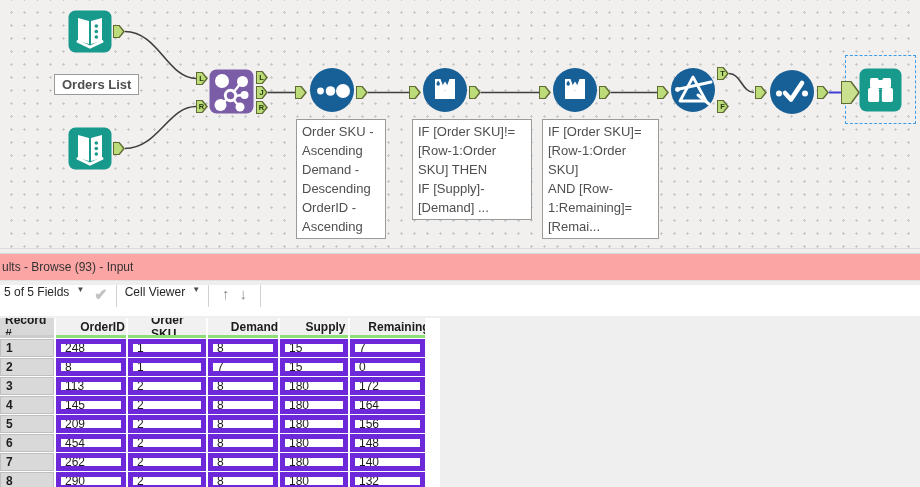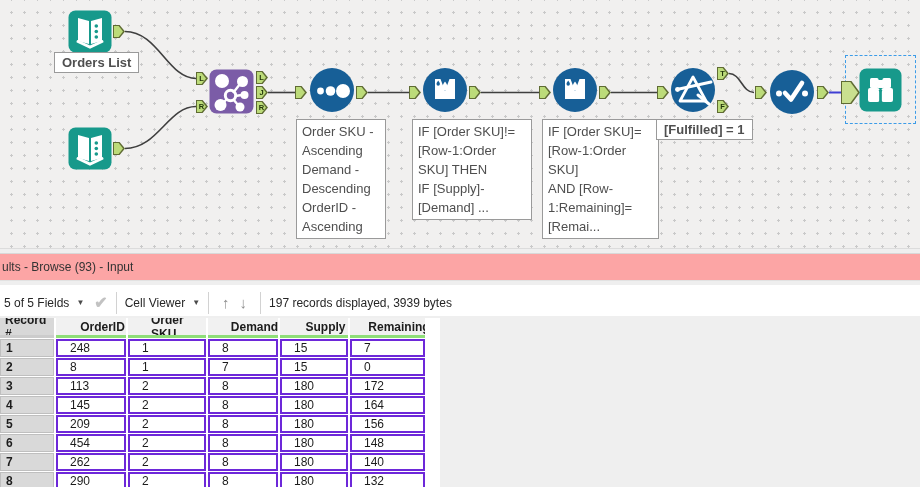--- a/index.html
+++ b/index.html
@@ -34,38 +34,38 @@
     font-size:13px; font-weight:700; color:#4f4f4f; padding:2px 7px; white-space:nowrap; }
 
   .sel-rect { position:absolute; left:845px; top:55px; width:71px; height:69px;
     border:1.5px dashed #3c9ce8; }
 
   
   .panel-title { position:absolute; left:0; top:253px; width:920px; height:28px;
     background:#fca5a5; border-top:1px solid #d8d8d8; border-bottom:1px solid #e2e2e2;
     display:flex; align-items:center; font-size:12px; color:#333; padding-left:2px; }
   .toolbar { position:absolute; left:0; top:285px; width:920px; height:35px;
-    background:#ffffff; display:flex; align-items:center; font-size:12px; color:#262626; }
+    background:#ffffff; display:flex; align-items:flex-start; font-size:12px; color:#262626; }
   .toolbar .sep { width:1px; height:22px; background:#d2d2d2; margin:0 8px; }
   .caret { font-size:8px; color:#4a4a4a; margin-left:7px; }
   .check { font-size:16px; color:#c2c2c2; margin-left:10px; font-weight:700; }
   .udarrow { font-size:15px; color:#8f8f8f; font-weight:700; padding:0 5px; }
 
   .table-area { position:absolute; left:0; top:316px; width:920px; height:171px;
     background:#efefef; }
   .grid { position:absolute; left:0; top:2px; width:440px; background:#ffffff; }
   .trow { display:flex; margin-bottom:1px; }
   .cell { flex:none; margin-right:2px; font-size:12px; color:#1c1c1c;
     display:flex; align-items:center; overflow:hidden; }
   .c0{width:54px;} .c1{width:70px;} .c2{width:78px;} .c3{width:70px;} .c4{width:68px;} .c5{width:75px;}
   .hrow .cell { height:20px; font-weight:700; background:#f1f1f1;
     border-bottom:3px solid #8ede78; justify-content:center;padding-left:23px; }
   .hrow .c0 { background:#d8d8d8; border-bottom:3px solid #cccccc;
     justify-content:flex-start; padding-left:5px; }
-  .drow .cell { height:18px; background:#ffffff; border:2px solid #6d28d9; padding-left:12px; }
+  .drow .cell { height:18px; background:#ffffff; border:5px solid #6d28d9; padding-left:4px; }
   .drow .c0 { background:#d9d9d9; border:1px solid #bfbfbf; font-weight:700; padding-left:5px; }
 </style>
 </head>
 <body>
 
 <div class="canvas">
 
   <svg class="wires" width="920" height="249">
     <path d="M125,31.5 C158,31.5 168,78.5 196,78.5" stroke="#3f3f3f" stroke-width="1.6" fill="none"></path>
     <path d="M125,148.5 C158,148.5 168,106.5 196,106.5" stroke="#3f3f3f" stroke-width="1.6" fill="none"></path>
@@ -86,21 +86,21 @@
       <path d="M34,8 L23,11 V34 L34,31 Z" fill="#ffffff"></path>
       <path d="M10,31.5 L22,37 L34,31.5" stroke="#ffffff" stroke-width="3" fill="none" stroke-linecap="round"></path>
       <circle cx="28.3" cy="16" r="1.8" fill="#17998b"></circle>
       <circle cx="28.3" cy="21.5" r="1.8" fill="#17998b"></circle>
       <circle cx="28.3" cy="27" r="1.8" fill="#17998b"></circle>
     </svg>
   </div>
   <div class="acb sm" style="left:113px; top:25px;">
       <div class="ac"></div>
     </div>
-  <div class="caption" style="left:54px; top:52px;text-align:center;">Orders List</div>
+  <div class="caption" style="left:54px; top:74px;text-align:center;">Orders List</div>
 
   <div class="tool" style="left:68px; top:127px;">
     <svg width="44" height="43" viewBox="0 0 44 43">
       <rect x="0.5" y="0.5" width="43" height="42" rx="7" fill="#17998b"></rect>
       <path d="M10,8 L21,11 V34 L10,31 Z" fill="#ffffff"></path>
       <path d="M34,8 L23,11 V34 L34,31 Z" fill="#ffffff"></path>
       <path d="M10,31.5 L22,37 L34,31.5" stroke="#ffffff" stroke-width="3" fill="none" stroke-linecap="round"></path>
       <circle cx="28.3" cy="16" r="1.8" fill="#17998b"></circle>
       <circle cx="28.3" cy="21.5" r="1.8" fill="#17998b"></circle>
       <circle cx="28.3" cy="27" r="1.8" fill="#17998b"></circle>
@@ -211,21 +211,20 @@
   </div>
   <div class="acb sm" style="left:657px; top:86px;">
       <div class="ac"></div>
     </div>
   <div class="acb sm" style="left:717px; top:67px;">
     <div class="ac">T</div>
     </div>
   <div class="acb sm" style="left:717px; top:100px;">
     <div class="ac">F</div>
     </div>
-  <div class="caption" style="left:656px; top:119px;">[Fulfilled] = 1</div>
 
   <div class="tool" style="left:770px; top:70px;">
     <svg width="44" height="44" viewBox="0 0 44 44">
       <circle cx="22" cy="22" r="22" fill="#175f97"></circle>
       <circle cx="9" cy="23.5" r="3" fill="#ffffff"></circle>
       <circle cx="35" cy="23.5" r="3" fill="#ffffff"></circle>
       <path d="M15,23 L21,29.5 L32,13" stroke="#ffffff" stroke-width="4.6" fill="none" stroke-linecap="round" stroke-linejoin="round"></path>
     </svg>
   </div>
   <div class="acb sm" style="left:755px; top:86px;">
@@ -260,21 +259,20 @@
   <span style="padding-left:4px;">5 of 5 Fields</span>
   <span class="caret">▼</span>
   <span class="check">✔</span>
   <span class="sep"></span>
   <span>Cell Viewer</span>
   <span class="caret">▼</span>
   <span class="sep"></span>
   <span class="udarrow">↑</span>
   <span class="udarrow">↓</span>
   <span class="sep"></span>
-  <span>197 records displayed, 3939 bytes</span>
 </div>
 
 <div class="table-area">
   <div class="grid">
     <div class="trow hrow">
       <div class="cell c0">Record #</div>
       <div class="cell c1">OrderID</div>
       <div class="cell c2">Order SKU</div>
       <div class="cell c3">Demand</div>
       <div class="cell c4">Supply</div>

